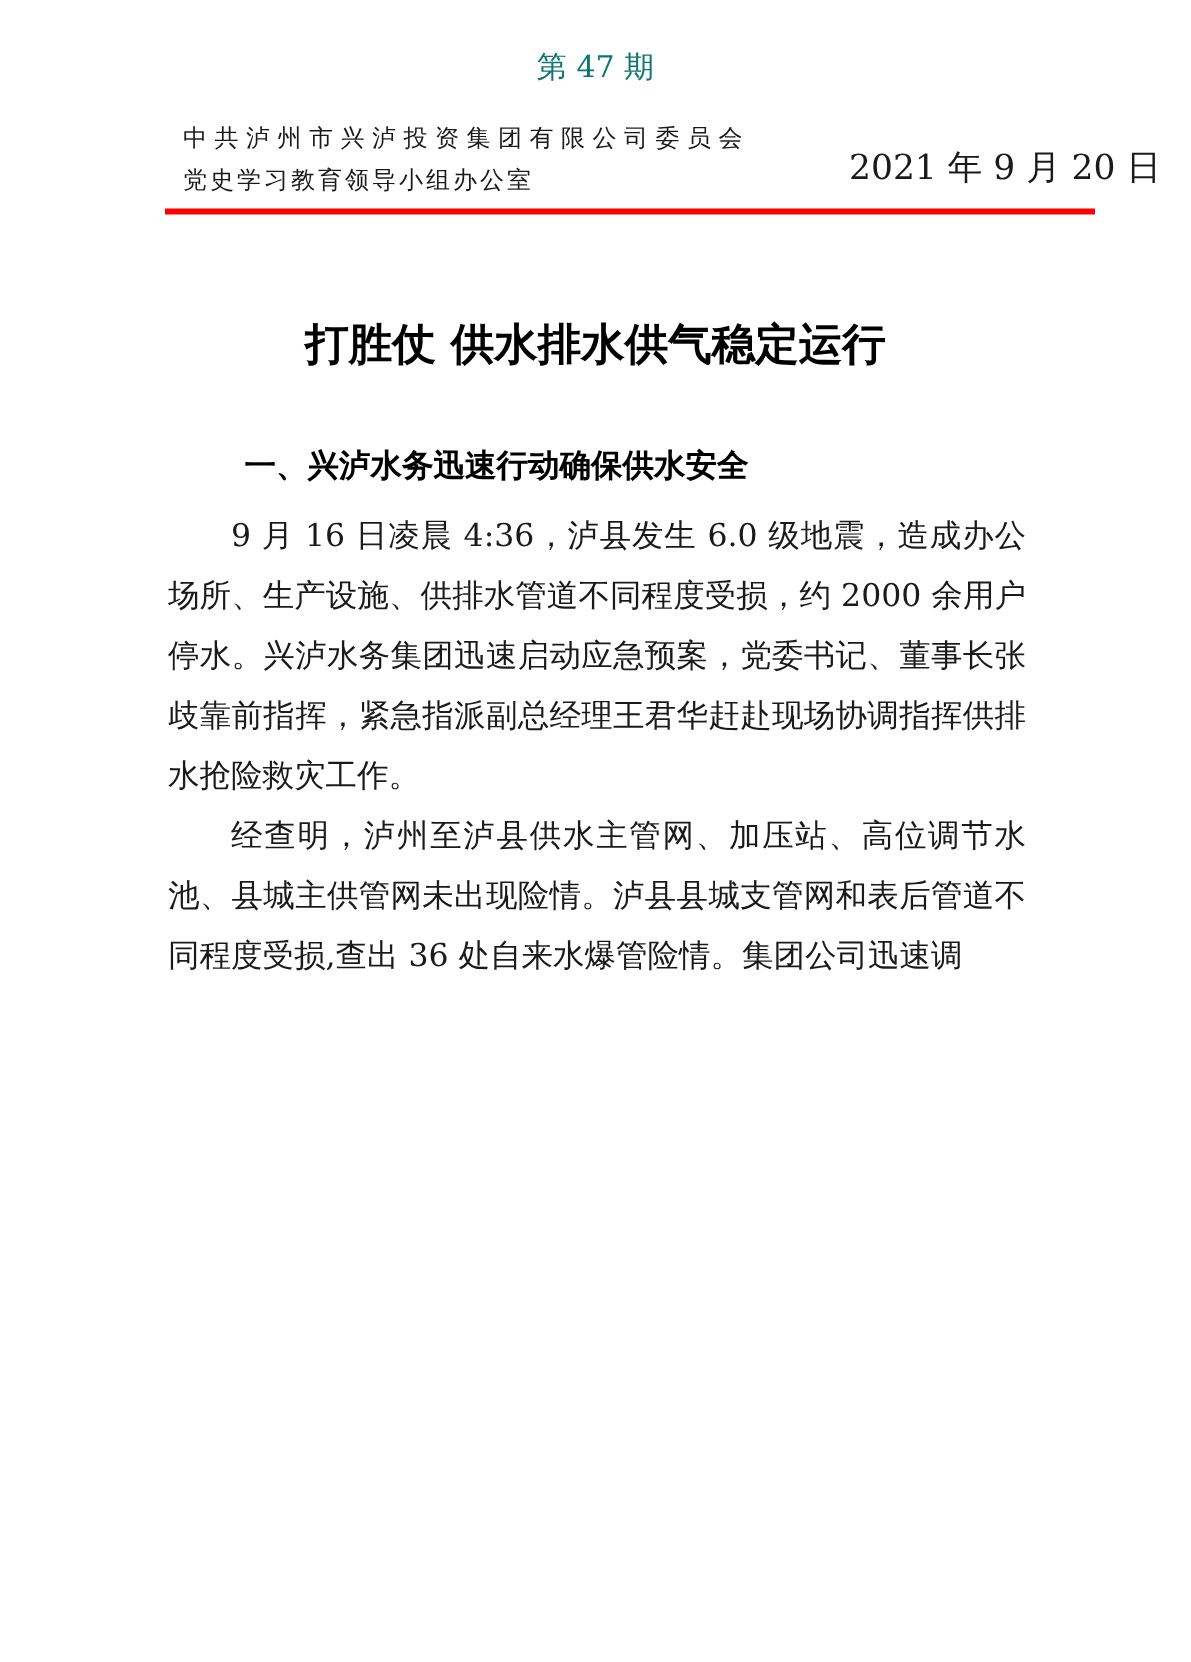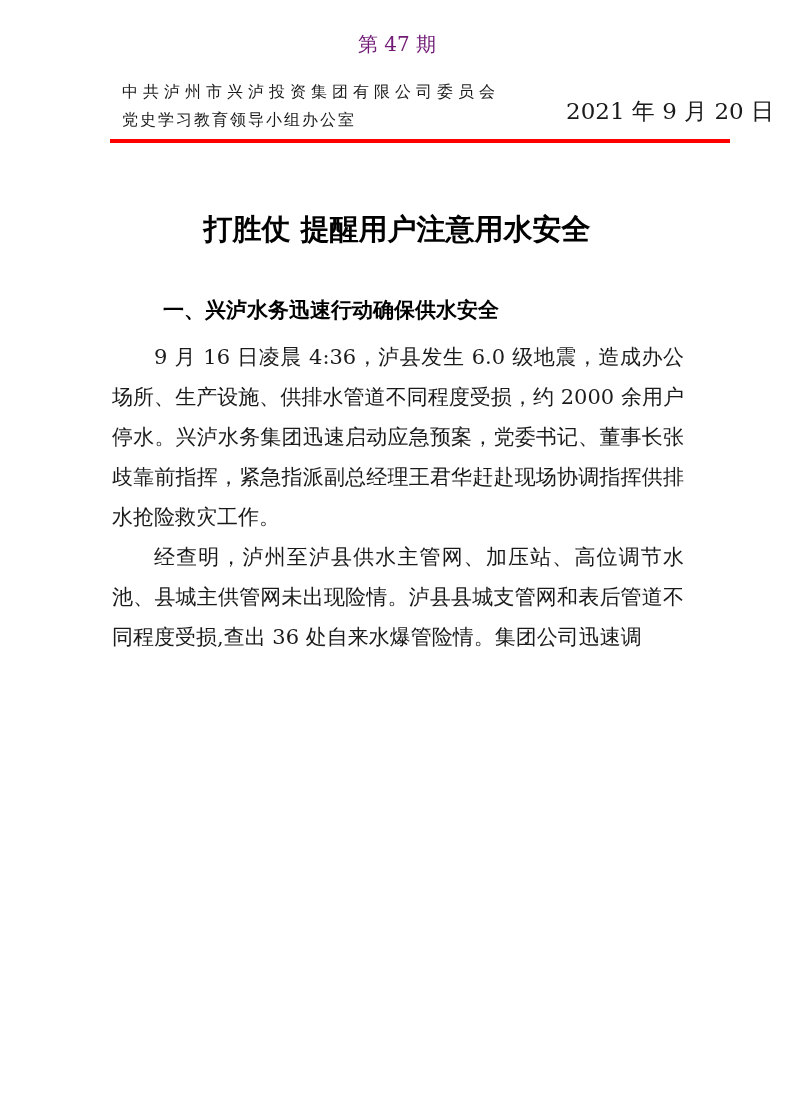--- a/index.html
+++ b/index.html
@@ -18,21 +18,21 @@
     color:#fe0000;
     font-family:"DejaVu Serif", serif;
     font-weight:bold;
     font-size:63px;
     line-height:74px;
     letter-spacing:1px;
   }
   .issue {
     margin-top:32px;
     text-align:center;
-    color:#701a75;
+    color:#0f766e;
     font-size:20px;
     line-height:24px;
   }
   .pubinfo {
     margin:22px 20px 0 122px;
     display:flex;
     justify-content:space-between;
     align-items:center;
   }
   .org-line1 {
@@ -102,21 +102,21 @@
       <div class="org-line1">中共泸州市兴泸投资集团有限公司委员会</div>
       <div class="org-line2">党史学习教育领导小组办公室</div>
     </div>
     <div class="date">2021 年 9 月 20 日</div>
   </div>
 
   <div class="rule"></div>
 
   <h2 class="headline">
     <br>
-    <span>打胜仗 提醒用户注意用水安全</span>
+    <span>打胜仗 供水排水供气稳定运行</span>
   </h2>
 
   <div class="article">
     <h3 class="section-heading">一、兴泸水务迅速行动确保供水安全</h3>
 
     <div class="body-text">
       <p>9 月 16 日凌晨 4:36，泸县发生 6.0 级地震，造成办公场所、生产设施、供排水管道不同程度受损，约 2000 余用户停水。兴泸水务集团迅速启动应急预案，党委书记、董事长张歧靠前指挥，紧急指派副总经理王君华赶赴现场协调指挥供排水抢险救灾工作。</p>
       <p>经查明，泸州至泸县供水主管网、加压站、高位调节水池、县城主供管网未出现险情。泸县县城支管网和表后管道不同程度受损,查出 36 处自来水爆管险情。集团公司迅速调</p>
     </div>
   </div>

